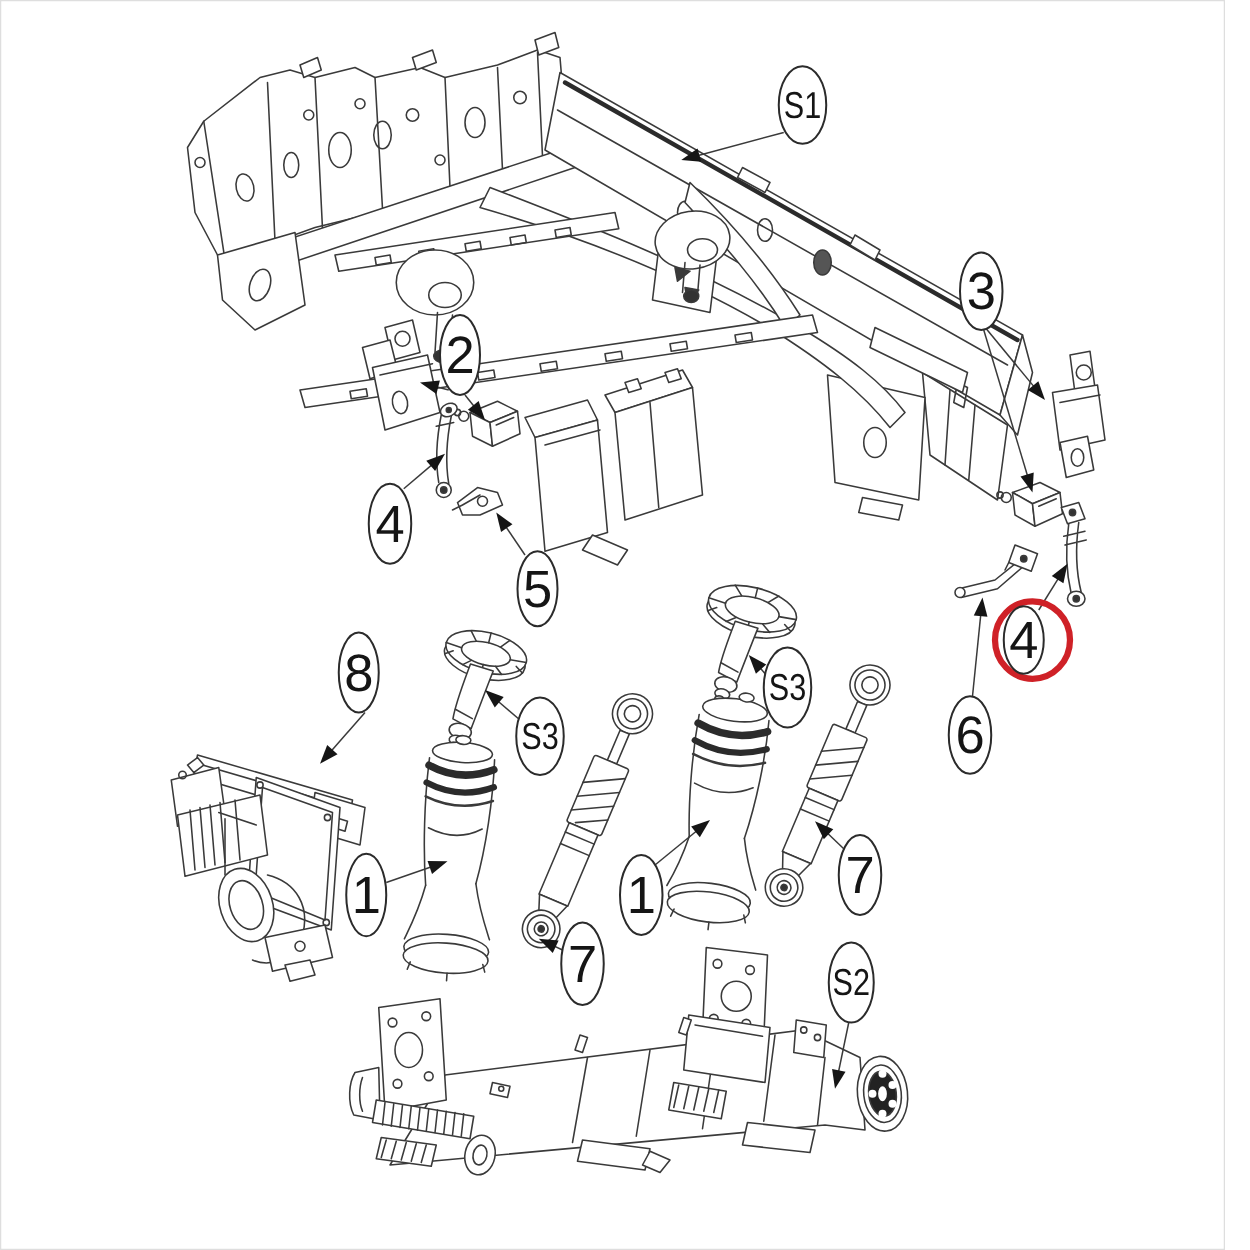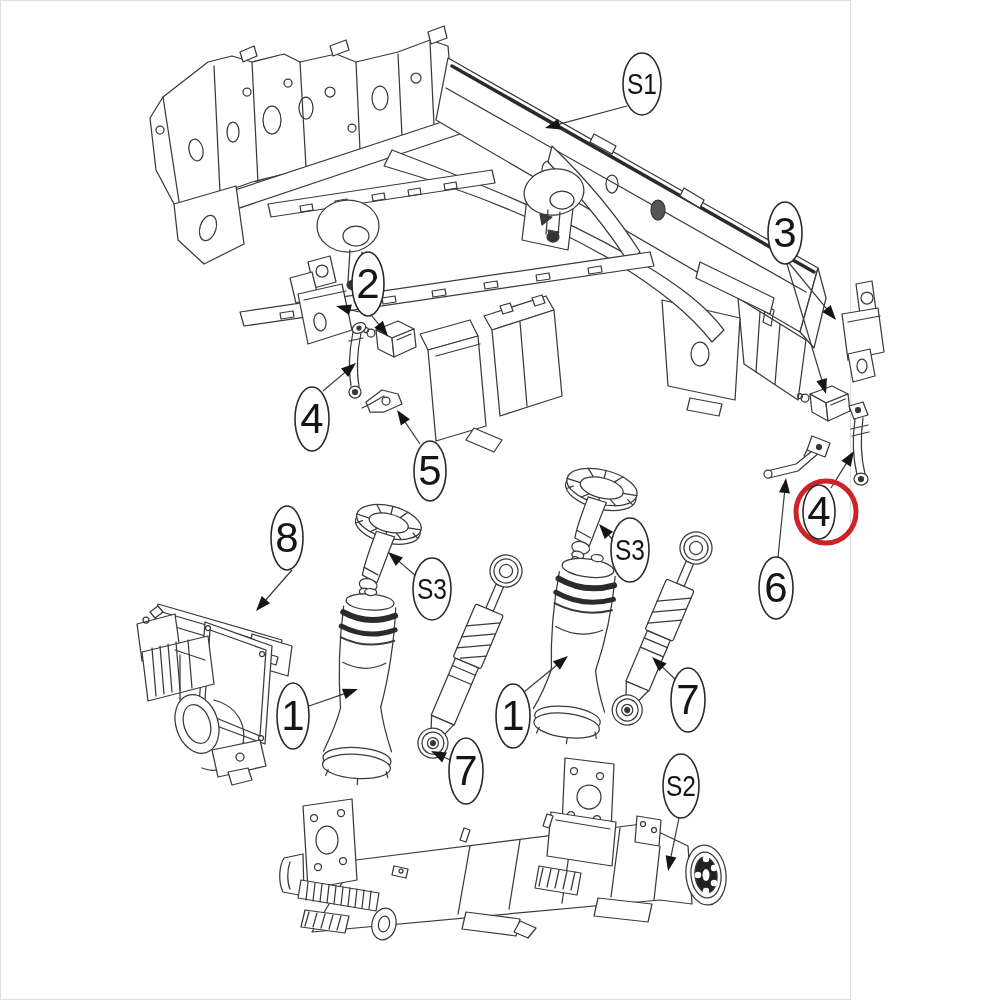--- a/index.html
+++ b/index.html
@@ -1,17 +1,17 @@
 <!DOCTYPE html>
 <html><head>
 <meta charset="utf-8">
 <style>
   html,body{margin:0;padding:0;background:#ffffff;}
   .stage{
-    position:relative;width:851px;height:1000px;background:#ffffff;
+    position:relative;width:980px;height:1000px;background:#ffffff;
     box-shadow:inset 0 0 0 1px #dedede;
     font-family:"Liberation Sans", sans-serif;
   }
   svg{position:absolute;left:0;top:0;}
   .art path,.art line,.art polyline,.art ellipse,.art circle,.art rect{
     vector-effect:non-scaling-stroke;
   }
 </style>
 </head>
 <body>

